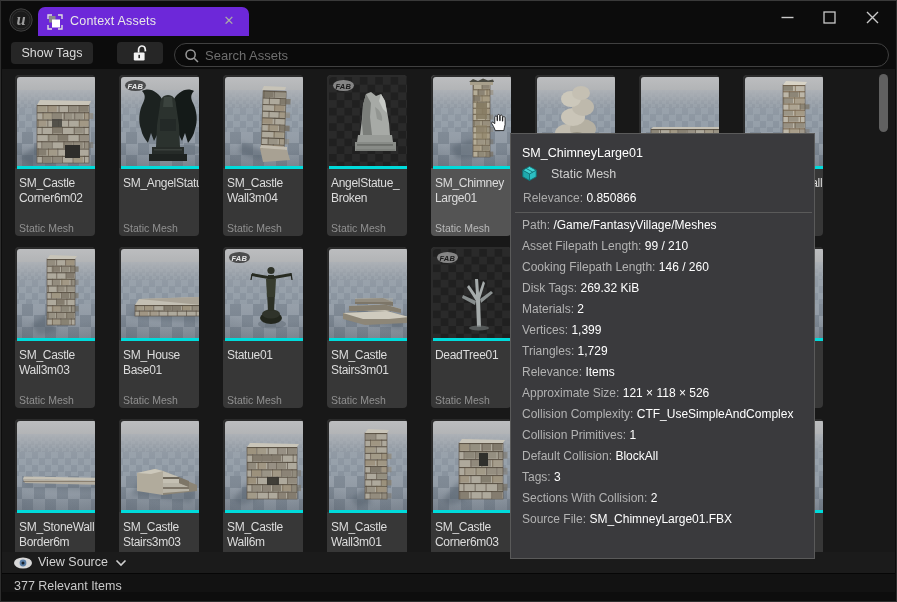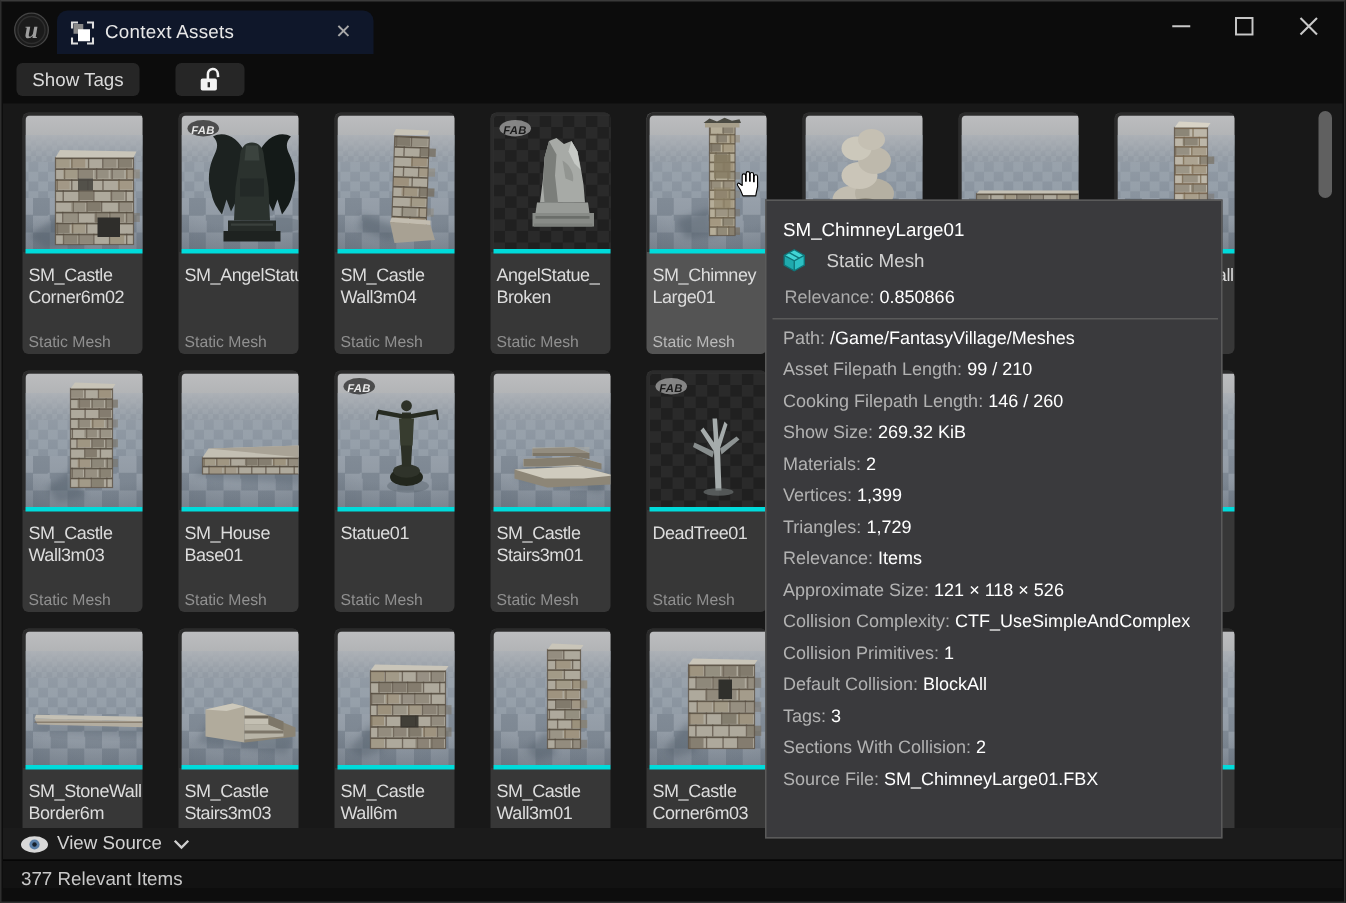--- a/index.html
+++ b/index.html
@@ -1,19 +1,19 @@
 <!DOCTYPE html>
 <html><head><meta charset="utf-8"><style>
 *{margin:0;padding:0;box-sizing:border-box}
 html,body{width:897px;height:602px;overflow:hidden;background:#0d0d0d;font-family:"Liberation Sans",sans-serif}
 .window{position:absolute;inset:0;width:897px;height:602px;background:#0d0d0d;border:1px solid #2e2e2e;border-top-color:#3a3a3a;opacity:0.999}
 
 .titlebar{position:absolute;left:1px;top:1px;right:1px;height:37px;background:#0c0c0c}
 .uelogo{position:absolute;left:7px;top:6px;width:24px;height:24px}
-.tab{position:absolute;left:36px;top:5px;width:211px;height:29px;background:#0f172a;border-radius:7px 7px 0 0}
+.tab{position:absolute;left:36px;top:5px;width:211px;height:29px;background:#6d28d9;border-radius:7px 7px 0 0}
 .tabicon{position:absolute;left:9px;top:7px;width:16px;height:16px}
 .tabtxt{position:absolute;left:32px;top:7px;font-size:12.5px;color:#e8e8e8;letter-spacing:0.2px}
 .tabx{position:absolute;right:12px;top:6px;width:16px;height:16px;color:#a9a9a9;font-size:13px;line-height:16px;text-align:center}
 .wbtn{position:absolute;top:9px;width:13px;height:13px}
 
 .toolbar{position:absolute;left:1px;top:38px;right:1px;height:30px;background:#0c0c0c}
 .btn{position:absolute;top:3px;height:22px;background:#262626;border-radius:4px;color:#dadada;font-size:12.5px;text-align:center;line-height:22px}
 .showtags{left:9px;width:82px}
 .lockbtn{left:115px;width:46px}
 .search{position:absolute;left:172px;top:3.5px;width:715px;height:24px;background:#0a0a0a;border:1px solid #404040;border-radius:12px}
@@ -87,20 +87,27 @@
       </svg>
   </div>
   <div class="toolbar">
     <div class="btn showtags">Show Tags</div>
     <div class="btn lockbtn">
         <svg style="position:absolute;left:14px;top:2px" width="19" height="18" viewBox="0 0 19 18">
 <path d="M7.6 8.6 L7.6 5.6 A3.3 3.3 0 0 1 14.2 5.0 L14.4 7.4" fill="none" stroke="#f2f2f2" stroke-width="1.7"></path>
 <rect x="2.8" y="8.4" width="10.8" height="8" rx="1.2" fill="#f2f2f2"></rect>
 <rect x="7.4" y="10.8" width="1.6" height="3.4" fill="#2a2a2a"></rect>
 </svg>
+      </div>
+    <div class="search">
+        <svg style="position:absolute;left:9px;top:4px" width="16" height="16" viewBox="0 0 16 16">
+<circle cx="6.6" cy="6.6" r="4.6" fill="none" stroke="#999999" stroke-width="1.5"></circle>
+<path d="M10.2 10.2 L14 14" stroke="#999999" stroke-width="1.5"></path>
+</svg>
+        <span class="searchtxt">Search Assets</span>
       </div>
   </div>
   <div class="content">
 <div class="tile" style="left:13px;top:6px">
         <div class="thumb thumblight">
           <div class="sky"></div>
           <div class="floorfar"></div>
           <div class="floormid"></div>
           <div class="floornear"></div>
           <div class="haze"></div>
@@ -1314,21 +1321,21 @@
 <path d="M5.1 3.4 L11.8 7.1 M8.5 8.9 L8.5 15.5 M1.8 5.2 L8.5 8.9 L15.2 5.2" fill="none" stroke="#0e7579" stroke-width="0.9"></path>
 <path d="M8.5 1.5 L15.2 5.2 L15.2 11.8 L8.5 15.5 L1.8 11.8 L1.8 5.2 Z" fill="none" stroke="#0e7579" stroke-width="0.9"></path>
 </svg>
       <div class="tt-sm">Static Mesh</div>
     <div class="tt-rel">Relevance: <b>0.850866</b></div>
     <div class="tt-sep"></div>
     <div class="tt-rows">
 <div class="trow"><span class="tl">Path:</span> <span class="tv">/Game/FantasyVillage/Meshes</span></div>
 <div class="trow"><span class="tl">Asset Filepath Length:</span> <span class="tv">99 / 210</span></div>
 <div class="trow"><span class="tl">Cooking Filepath Length:</span> <span class="tv">146 / 260</span></div>
-<div class="trow"><span class="tl">Show Size:</span> <span class="tv">269.32 KiB</span></div>
+<div class="trow"><span class="tl">Disk Tags:</span> <span class="tv">269.32 KiB</span></div>
 <div class="trow"><span class="tl">Materials:</span> <span class="tv">2</span></div>
 <div class="trow"><span class="tl">Vertices:</span> <span class="tv">1,399</span></div>
 <div class="trow"><span class="tl">Triangles:</span> <span class="tv">1,729</span></div>
 <div class="trow"><span class="tl">Relevance:</span> <span class="tv">Items</span></div>
 <div class="trow"><span class="tl">Approximate Size:</span> <span class="tv">121 × 118 × 526</span></div>
 <div class="trow"><span class="tl">Collision Complexity:</span> <span class="tv">CTF_UseSimpleAndComplex</span></div>
 <div class="trow"><span class="tl">Collision Primitives:</span> <span class="tv">1</span></div>
 <div class="trow"><span class="tl">Default Collision:</span> <span class="tv">BlockAll</span></div>
 <div class="trow"><span class="tl">Tags:</span> <span class="tv">3</span></div>
 <div class="trow"><span class="tl">Sections With Collision:</span> <span class="tv">2</span></div>

